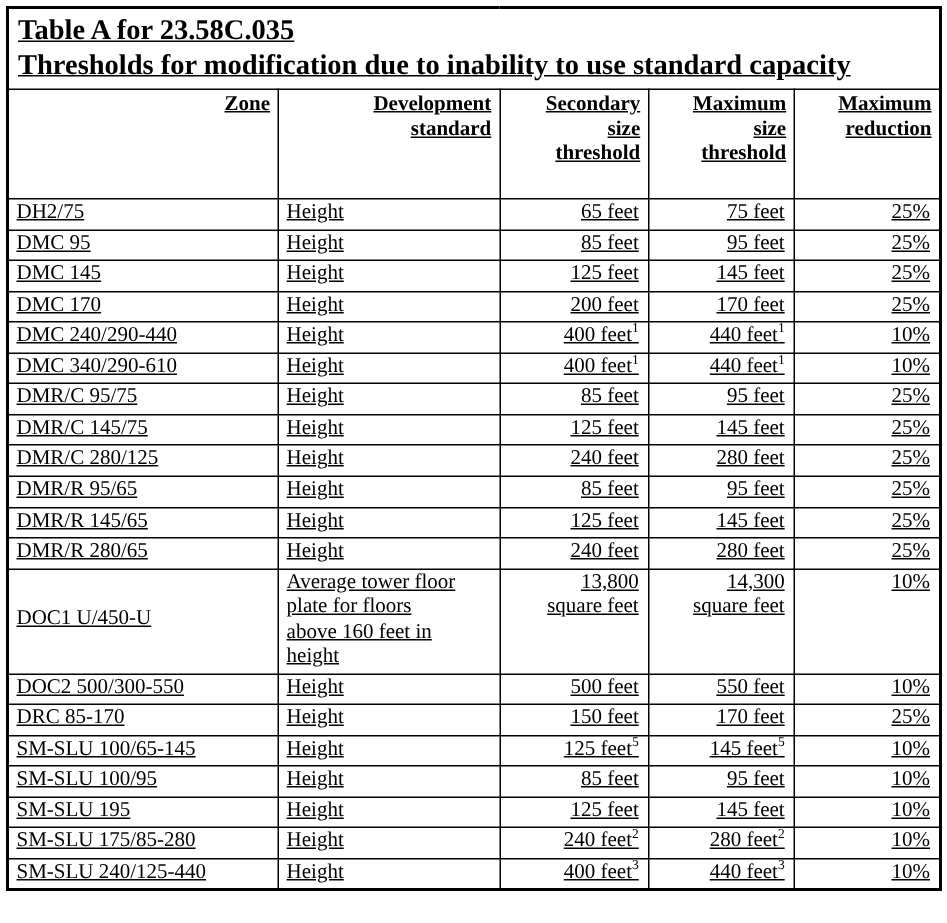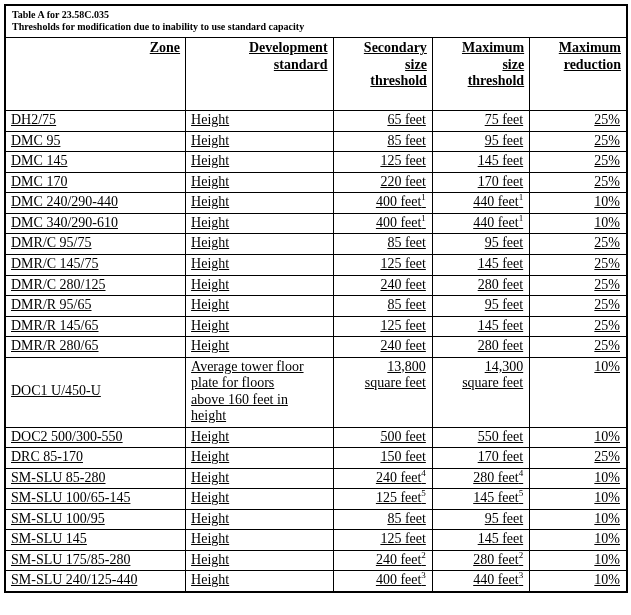--- a/index.html
+++ b/index.html
@@ -35,21 +35,22 @@
     line-height: 1.18;
     vertical-align: top;
     padding: 1px 5px 2px 5px;
     overflow: hidden;
   }
   td.title-cell {
     padding: 3px 6px 4px 6px;
   }
   .title-line {
     font-weight: bold;
-    font-size: 10px;
+    text-decoration: underline;
+    font-size: 19px;
     line-height: 1.22;
   }
   .tbl th {
     font-weight: bold;
     text-decoration: underline;
     text-align: right;
     height: 68px;
     white-space: pre-line;
     padding-top: 2px;
   }
@@ -124,21 +125,21 @@
     <td class="zone"><span class="u">DMC 145</span></td>
     <td class="std"><span class="u">Height</span></td>
     <td class="num"><span class="u"><span>125 feet</span></span></td>
     <td class="num"><span class="u"><span>145 feet</span></span></td>
     <td class="num"><span class="u">25%</span></td>
   </tr>
 
   <tr>
     <td class="zone"><span class="u">DMC 170</span></td>
     <td class="std"><span class="u">Height</span></td>
-    <td class="num"><span class="u"><span>220 feet</span></span></td>
+    <td class="num"><span class="u"><span>200 feet</span></span></td>
     <td class="num"><span class="u"><span>170 feet</span></span></td>
     <td class="num"><span class="u">25%</span></td>
   </tr>
 
   <tr>
     <td class="zone"><span class="u">DMC 240/290-440</span></td>
     <td class="std"><span class="u">Height</span></td>
     <td class="num"><span class="u"><span>400 feet</span><sup>1</sup></span></td>
     <td class="num"><span class="u"><span>440 feet</span><sup>1</sup></span></td>
     <td class="num"><span class="u">10%</span></td>
@@ -222,46 +223,39 @@
   </tr>
 
   <tr>
     <td class="zone"><span class="u">DRC 85-170</span></td>
     <td class="std"><span class="u">Height</span></td>
     <td class="num"><span class="u"><span>150 feet</span></span></td>
     <td class="num"><span class="u"><span>170 feet</span></span></td>
     <td class="num"><span class="u">25%</span></td>
   </tr>
 
-  <tr>
-    <td class="zone"><span class="u">SM-SLU 85-280</span></td>
-    <td class="std"><span class="u">Height</span></td>
-    <td class="num"><span class="u"><span>240 feet</span><sup>4</sup></span></td>
-    <td class="num"><span class="u"><span>280 feet</span><sup>4</sup></span></td>
-    <td class="num"><span class="u">10%</span></td>
-  </tr>
 
   <tr>
     <td class="zone"><span class="u">SM-SLU 100/65-145</span></td>
     <td class="std"><span class="u">Height</span></td>
     <td class="num"><span class="u"><span>125 feet</span><sup>5</sup></span></td>
     <td class="num"><span class="u"><span>145 feet</span><sup>5</sup></span></td>
     <td class="num"><span class="u">10%</span></td>
   </tr>
 
   <tr>
     <td class="zone"><span class="u">SM-SLU 100/95</span></td>
     <td class="std"><span class="u">Height</span></td>
     <td class="num"><span class="u"><span>85 feet</span></span></td>
     <td class="num"><span class="u"><span>95 feet</span></span></td>
     <td class="num"><span class="u">10%</span></td>
   </tr>
 
   <tr>
-    <td class="zone"><span class="u">SM-SLU 145</span></td>
+    <td class="zone"><span class="u">SM-SLU 195</span></td>
     <td class="std"><span class="u">Height</span></td>
     <td class="num"><span class="u"><span>125 feet</span></span></td>
     <td class="num"><span class="u"><span>145 feet</span></span></td>
     <td class="num"><span class="u">10%</span></td>
   </tr>
 
   <tr>
     <td class="zone"><span class="u">SM-SLU 175/85-280</span></td>
     <td class="std"><span class="u">Height</span></td>
     <td class="num"><span class="u"><span>240 feet</span><sup>2</sup></span></td>

